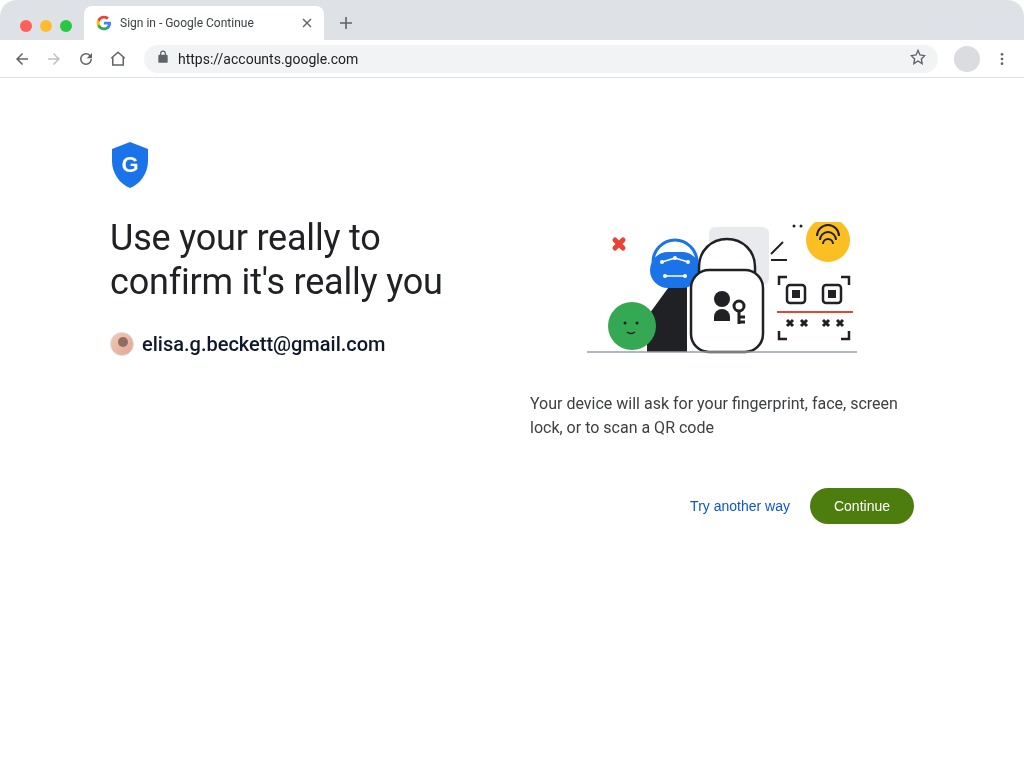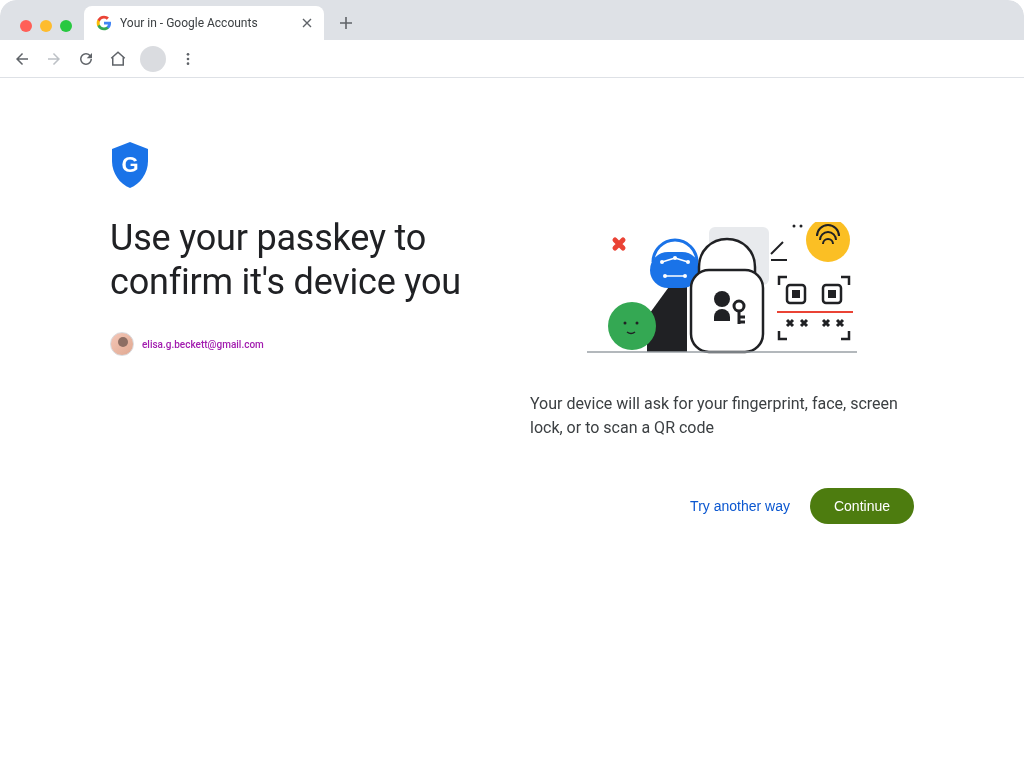--- a/index.html
+++ b/index.html
@@ -95,22 +95,22 @@
       font-weight: 400;
       line-height: 44px;
       color: #202124;
       margin-bottom: 28px;
       letter-spacing: -0.2px;
     }
     .account-chip {
       display: inline-flex;
       align-items: center;
       gap: 8px;
-      font-size: 10px;
-      color: #a21caf;
+      font-size: 20px;
+      color: #0f172a;
       font-weight: 500;
     }
     .account-chip .av {
       width: 24px; height: 24px; border-radius: 50%;
       background: linear-gradient(135deg,#f4c7b8,#e0a890);
       position: relative;
       overflow: hidden;
       border: 1px solid #dadce0;
     }
     .account-chip .av::after {
@@ -174,21 +174,21 @@
     </div>
     <div class="tab">
       <span class="tab-favicon">
         <svg viewBox="0 0 24 24" width="16" height="16">
             <path fill="#4285F4" d="M22.56 12.25c0-.78-.07-1.53-.2-2.25H12v4.26h5.92c-.26 1.37-1.04 2.53-2.21 3.31v2.77h3.57c2.08-1.92 3.28-4.74 3.28-8.09z"></path>
             <path fill="#34A853" d="M12 23c2.97 0 5.46-.98 7.28-2.66l-3.57-2.77c-.98.66-2.23 1.06-3.71 1.06-2.86 0-5.29-1.93-6.16-4.53H2.18v2.84C3.99 20.53 7.7 23 12 23z"></path>
             <path fill="#FBBC05" d="M5.84 14.09c-.22-.66-.35-1.36-.35-2.09s.13-1.43.35-2.09V7.07H2.18C1.43 8.55 1 10.22 1 12s.43 3.45 1.18 4.93l2.85-2.22.81-.62z"></path>
             <path fill="#EA4335" d="M12 5.38c1.62 0 3.06.56 4.21 1.64l3.15-3.15C17.45 2.09 14.97 1 12 1 7.7 1 3.99 3.47 2.18 7.07l3.66 2.84c.87-2.6 3.3-4.53 6.16-4.53z"></path>
           </svg>
       </span>
-      <span>Your in - Google Accounts</span>
+      <span>Sign in - Google Continue</span>
       <span class="tab-close">
         <svg width="10" height="10" viewBox="0 0 10 10">
             <path stroke="#5f6368" stroke-width="1.4" d="M1 1l8 8M9 1l-8 8"></path>
           </svg>
       </span>
     </div>
     <div class="new-tab">
       <svg width="14" height="14" viewBox="0 0 14 14">
           <path stroke="#5f6368" stroke-width="1.6" d="M7 1v12M1 7h12"></path>
         </svg>
@@ -207,20 +207,33 @@
     </div>
     <div class="nav-btn">
       <svg width="18" height="18" viewBox="0 0 24 24">
           <path fill="#5f6368" d="M17.65 6.35A7.96 7.96 0 0012 4a8 8 0 108 8h-2a6 6 0 11-1.76-4.24L13 11h7V4l-2.35 2.35z"></path>
         </svg>
     </div>
     <div class="nav-btn">
       <svg width="18" height="18" viewBox="0 0 24 24">
           <path fill="none" stroke="#5f6368" stroke-width="2" d="M3 11l9-8 9 8M5 10v10h14V10"></path>
         </svg>
+    </div>
+    <div class="addrbar">
+      <span class="lock">
+        <svg width="14" height="14" viewBox="0 0 24 24">
+            <path fill="#5f6368" d="M18 8h-1V6a5 5 0 00-10 0v2H6a2 2 0 00-2 2v10a2 2 0 002 2h12a2 2 0 002-2V10a2 2 0 00-2-2zM9 6a3 3 0 016 0v2H9V6z"></path>
+          </svg>
+      </span>
+      <span class="url">https://accounts.google.com</span>
+      <span class="star">
+        <svg width="16" height="16" viewBox="0 0 24 24">
+            <path fill="none" stroke="#5f6368" stroke-width="2" d="M12 2l2.9 6.9L22 10l-5 4.9 1.2 7.1L12 18l-6.2 4L7 14.9 2 10l7.1-1.1z"></path>
+          </svg>
+      </span>
     </div>
     <div class="avatar-btn"></div>
     <div class="menu-btn">
       <svg width="16" height="16" viewBox="0 0 24 24">
           <circle cx="12" cy="5" r="2" fill="#5f6368"></circle>
           <circle cx="12" cy="12" r="2" fill="#5f6368"></circle>
           <circle cx="12" cy="19" r="2" fill="#5f6368"></circle>
         </svg>
     </div>
   </div>
@@ -228,21 +241,21 @@
 
 <div class="content">
   <div class="shield-logo">
     <svg width="40" height="46" viewBox="0 0 40 46">
       <path fill="#1a73e8" d="M20 0L2 7v12c0 12 7.7 23.2 18 27 10.3-3.8 18-15 18-27V7L20 0z"></path>
       <text x="20" y="30" text-anchor="middle" fill="#fff" font-size="22" font-weight="600" font-family="Arial">G</text>
     </svg>
   </div>
   <div class="layout">
     <div class="left-col">
-      <h1 class="headline">Use your passkey to confirm it's device you</h1>
+      <h1 class="headline">Use your really to confirm it's really you</h1>
       <div class="account-chip">
         <span class="av"></span>
         <span>elisa.g.beckett@gmail.com</span>
       </div>
     </div>
     <div class="right-col">
       <div class="illustration">
         <svg width="270" height="140" viewBox="0 0 270 140">
           <rect x="122" y="5" width="60" height="58" rx="6" fill="#e8eaed"></rect>
           <circle cx="207" cy="4" r="1.5" fill="#202124"></circle>

